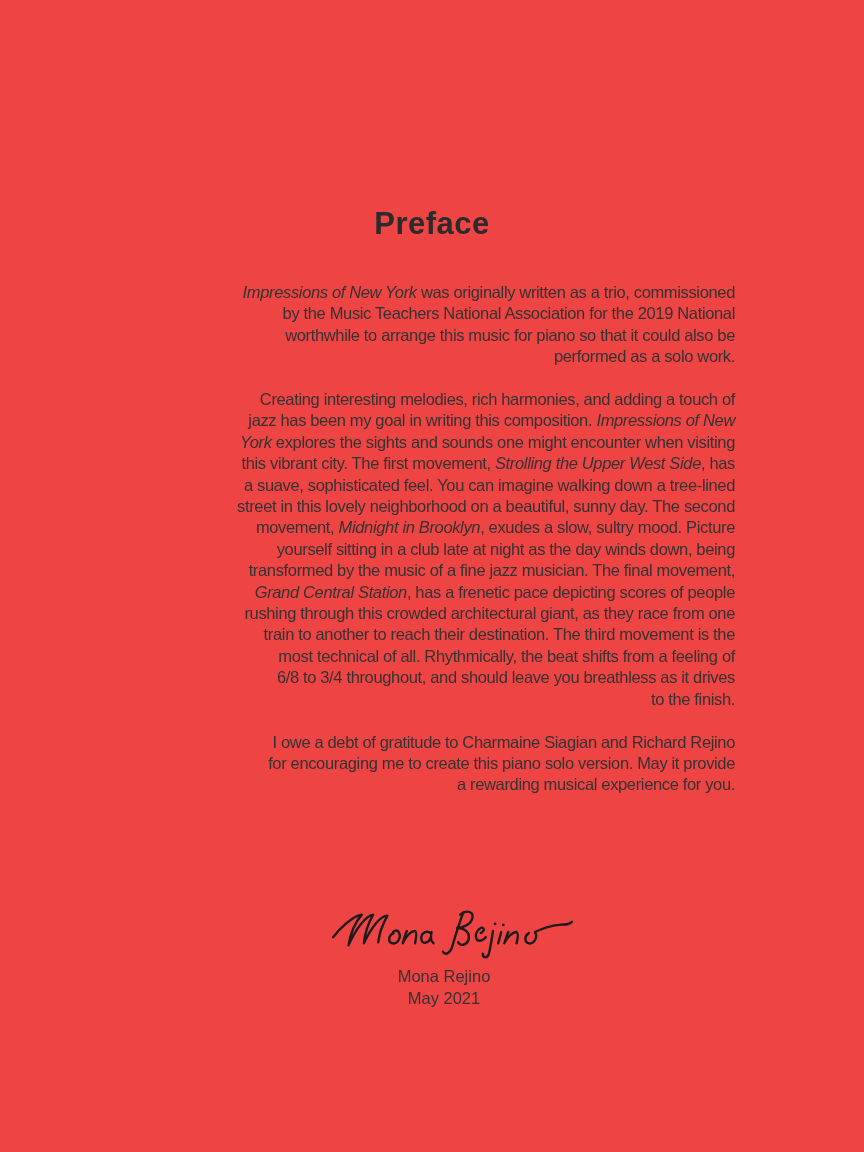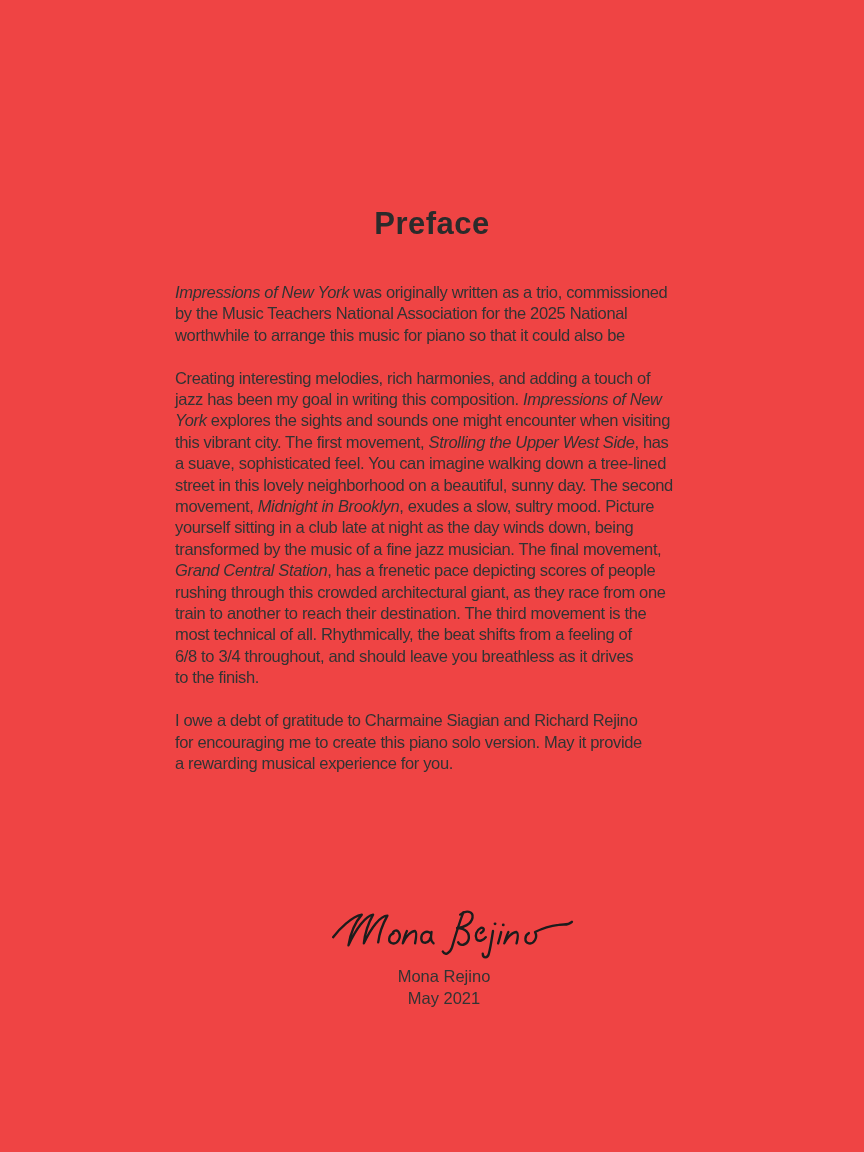--- a/index.html
+++ b/index.html
@@ -33,21 +33,21 @@
     left: 175px;
     top: 282px;
     width: 560px;
     font-size: 16.5px;
     line-height: 21.4px;
     letter-spacing: -0.35px;
     color: #333333;
   }
   .para { margin: 0 0 21.4px 0; }
   .para:last-child { margin-bottom: 0; }
-  .line { white-space: pre; }
+  .line { white-space: pre; text-align: right; }
   .it { font-style: italic; }
   .signature-block {
     position: absolute;
     top: 893px;
     left: 12px;
     width: 100%;
     text-align: center;
     font-size: 16.5px;
     line-height: 22px;
     color: #333333;
@@ -72,22 +72,23 @@
 </head>
 <body>
 
 <div class="page">
 
   <h1 class="title">Preface</h1>
 
   <div class="body-text">
       <div class="para">
         <div class="line"><span class="it">Impressions of New York</span><span> was originally written as a trio, commissioned</span></div>
-        <div class="line"><span>by the Music Teachers National Association for the 2025 National</span></div>
+        <div class="line"><span>by the Music Teachers National Association for the 2019 National</span></div>
         <div class="line"><span>worthwhile to arrange this music for piano so that it could also be</span></div>
+        <div class="line"><span>performed as a solo work.</span></div>
       </div>
       <div class="para">
         <div class="line"><span>Creating interesting melodies, rich harmonies, and adding a touch of</span></div>
         <div class="line"><span>jazz has been my goal in writing this composition. </span><span class="it">Impressions of New</span></div>
         <div class="line"><span class="it">York</span><span> explores the sights and sounds one might encounter when visiting</span></div>
         <div class="line"><span>this vibrant city. The first movement, </span><span class="it">Strolling the Upper West Side</span><span>, has</span></div>
         <div class="line"><span>a suave, sophisticated feel. You can imagine walking down a tree-lined</span></div>
         <div class="line"><span>street in this lovely neighborhood on a beautiful, sunny day. The second</span></div>
         <div class="line"><span>movement, </span><span class="it">Midnight in Brooklyn</span><span>, exudes a slow, sultry mood. Picture</span></div>
         <div class="line"><span>yourself sitting in a club late at night as the day winds down, being</span></div>

